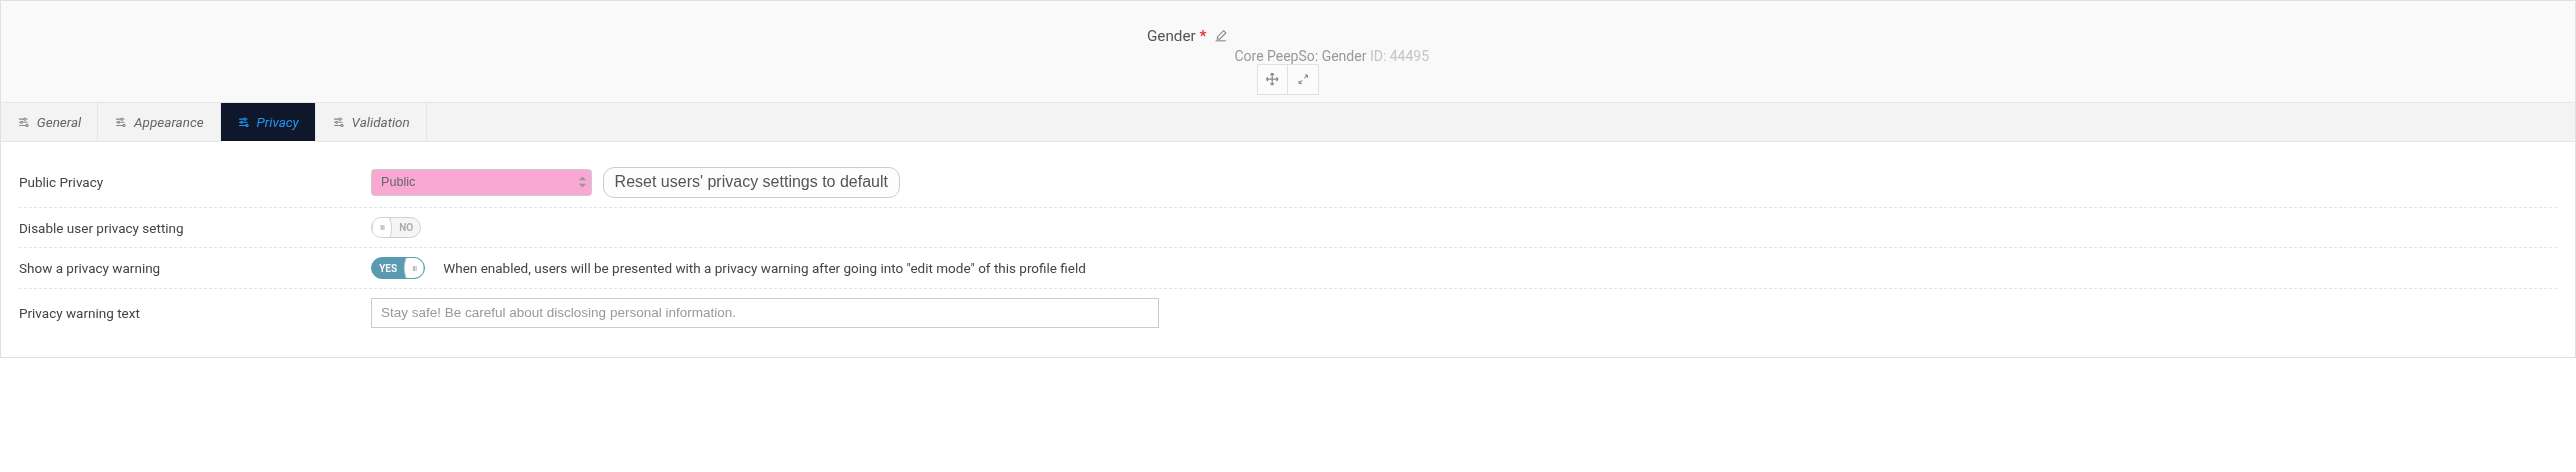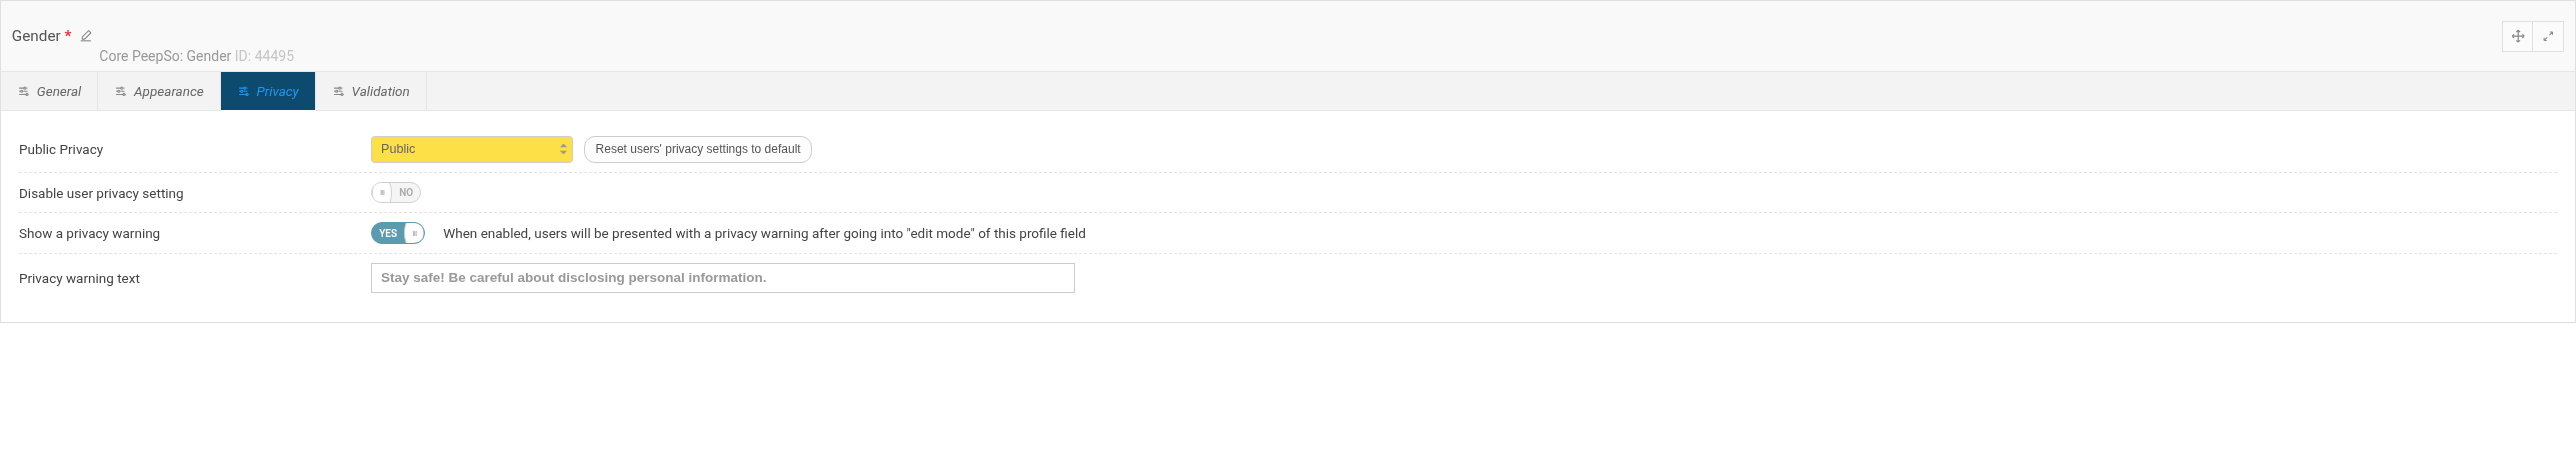--- a/index.html
+++ b/index.html
@@ -1,57 +1,57 @@
 <!DOCTYPE html>
 <html style="font-size:14.4px"><head>
 <meta charset="utf-8">
 <style>
   * { box-sizing: border-box; margin: 0; padding: 0; }
   body { font-family: -apple-system, BlinkMacSystemFont, "Segoe UI", Roboto, Helvetica, Arial, sans-serif; font-size: 12.6px; color: #333; background: #fff; }
   .panel { border: 0.9px solid #e0e0e0; margin: 0; }
-  .panel-header { display: flex; align-items: center; justify-content: space-between; background: #f9f9f9; border-bottom: 0.9px solid #e6e6e6; padding: 7.2px 10.8px; }
+  .panel-header { display: flex; align-items: center; justify-content: space-between; background: #f9f9f9; border-bottom: 0.9px solid #e6e6e6; padding: 7.2px 10.8px; flex-direction: column; }
   .panel-header-left { display: flex; align-items: center; gap: 7.2px; }
   .panel-title { font-size: 15.3px; font-weight: 400; color: #555; }
   .required-mark { color: #d33; font-weight: bold; }
   .edit-icon { color: #888; }
   .panel-meta { color: #999; font-size: 14px; margin-top: 40px; }
   .panel-id { color: #c5c5c5; }
   .panel-header-right { display: flex; gap: 0; }
   .icon-btn { width: 31px; height: 31px; display: flex; align-items: center; justify-content: center; border: 0.9px solid #e0e0e0; background: #fbfbfb; color: #888; cursor: pointer; }
   .icon-btn + .icon-btn { border-left: none; }
 
   .tabs { display: flex; background: #f3f3f3; border-bottom: 0.9px solid #e6e6e6; }
   .tab { display: flex; align-items: center; gap: 7.2px; padding: 10.8px 16px; color: #666; cursor: pointer; border-right: 0.9px solid #e6e6e6; }
-  .tab.active { background: #0c4a6e; color: #2196f3; margin-bottom: -0.9px; border-bottom: 0.9px solid #fff; }
+  .tab.active { background: #0f172a; color: #2196f3; margin-bottom: -0.9px; border-bottom: 0.9px solid #fff; }
   .tab.active .tab-icon { color: #2196f3; }
   .tab-icon { color: #888; display: inline-flex; }
   .tab-label { font-size: 13.5px; font-style: italic; }
 
   .panel-body { padding: 16px 18px 20px 18px; }
   .field-row { display: flex; align-items: center; padding: 9px 0; border-bottom: 0.9px dashed #e4e4e4; gap: 18px; }
   .field-row:last-child { border-bottom: none; }
   .field-label { width: 334px; color: #444; font-size: 13.5px; flex-shrink: 0; }
   .field-controls { display: flex; align-items: center; gap: 10.8px; flex: 1; }
 
   .select { position: relative; }
-  .select select { appearance: none; -webkit-appearance: none; width: 202px; padding: 5.4px 25px 5.4px 9px; border: 0.9px solid #ccc; border-radius: 3.6px; font-size: 12.6px; color: #666; background: #fde047; }
+  .select select { appearance: none; -webkit-appearance: none; width: 221px; padding: 5.4px 25px 5.4px 9px; border: 0.9px solid #ccc; border-radius: 3.6px; font-size: 12.6px; color: #666; background: #f9a8d4; }
   .select .caret { position: absolute; right: 5.4px; top: 50%; transform: translateY(-50%); pointer-events: none; color: #999; font-size: 10.8px; line-height: 1; display: flex; flex-direction: column; gap: 0; }
 
-  .btn { padding: 5.4px 10.8px; border: 0.9px solid #ccc; border-radius: 11px; background: #fdfdfd; color: #555; font-size: 12px; cursor: pointer; }
+  .btn { padding: 5.4px 10.8px; border: 0.9px solid #ccc; border-radius: 11px; background: #fdfdfd; color: #555; font-size: 16px; cursor: pointer; }
 
   .toggle { display: inline-flex; align-items: center; border: 0.9px solid #cfcfcf; border-radius: 12.6px; height: 21.6px; overflow: hidden; font-size: 10px; font-weight: 600; cursor: pointer; background: #f5f5f5; }
   .toggle .knob { width: 20px; height: 36px; border-radius: 50%; background: #fff; border: 0.9px solid #d0d0d0; display: flex; align-items: center; justify-content: center; color: #bbb; font-size: 8px; letter-spacing: -0.9px; }
   .toggle .txt { padding: 0 7.2px; color: #aaa; }
   .toggle.on { background: #5a9bb0; border-color: #5a9bb0; }
   .toggle.on .txt { color: #fff; }
   .toggle.on .knob { border-color: #cfcfcf; }
 
   .help-text { color: #444; font-size: 13.5px; margin-left: 7.2px; }
 
-  .text-input { width: 704px; max-width: 100%; padding: 6.3px 9px; border: 0.9px solid #ccc; font-size: 13.5px; color: #333; font-weight: bold; }
+  .text-input { width: 788px; max-width: 100%; padding: 6.3px 9px; border: 0.9px solid #ccc; font-size: 13.5px; color: #333; }
   .text-input::placeholder { color: #999; }
 
   svg { display: block; }
 </style>
 </head>
 <body>
 
 <div class="panel">
 
   <div class="panel-header">

